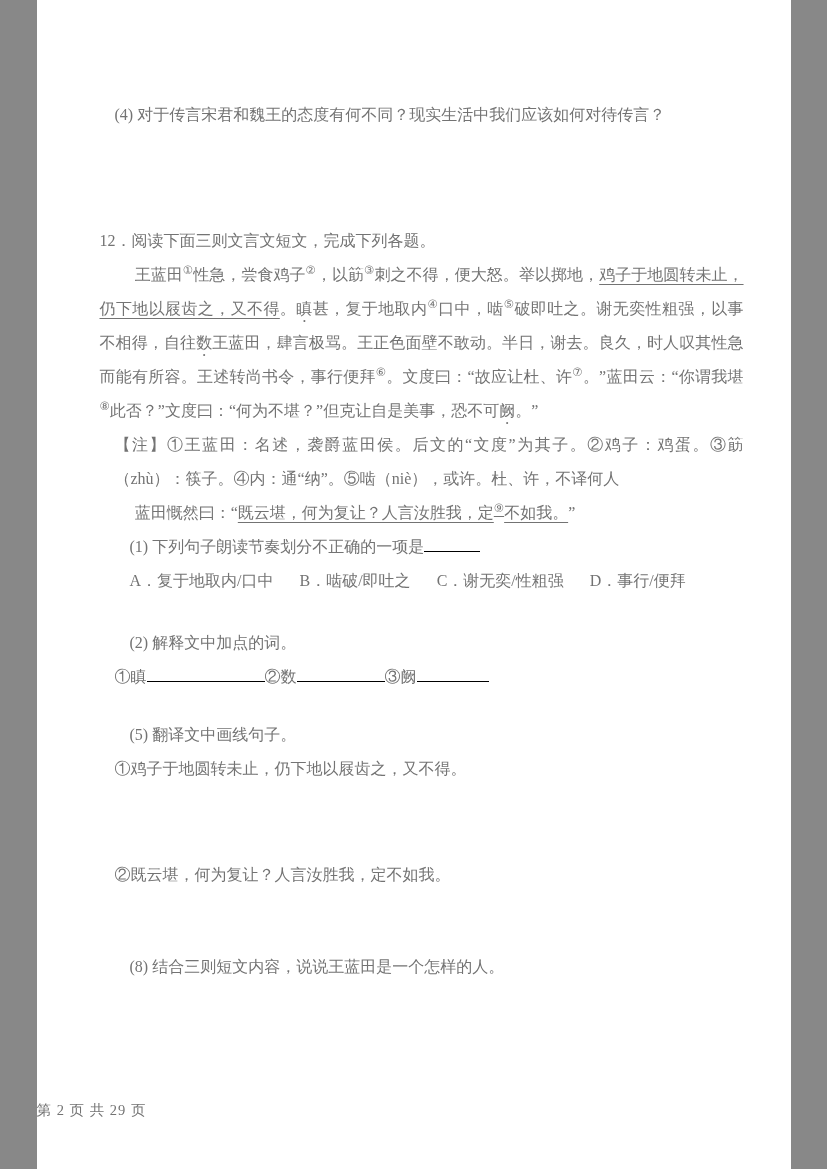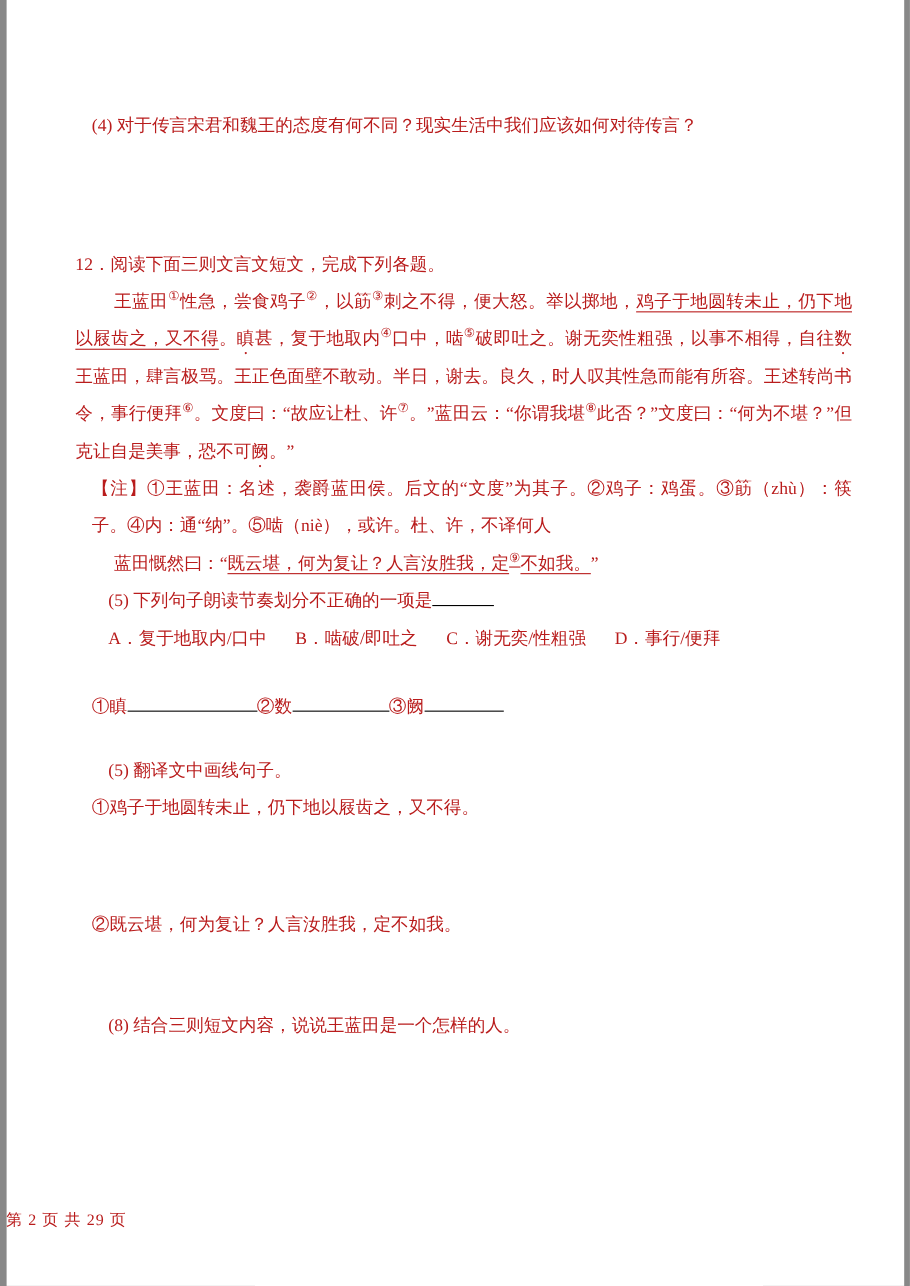--- a/index.html
+++ b/index.html
@@ -1,21 +1,21 @@
 <!DOCTYPE html>
 <html><head>
 <meta charset="utf-8">
 <style>
   html,body{margin:0;padding:0;background:#888;}
   .page{
     position:relative;
-    width:816px;height:1169px;
+    width:754px;height:1169px;
     margin:0 auto;
     background:#fff;
-    color:#b91c1c;
+    color:#737373;
     font-family:"Liberation Serif","DejaVu Serif",serif;
     font-size:16px;
     line-height:34px;
     overflow:hidden;
     box-sizing:border-box;
   }
   .doc{
     position:absolute;
     top:98px;left:63px;right:47px;
   }
@@ -51,23 +51,24 @@
 <body>
 
 <div class="page" data-name="document-page">
   <div class="doc" data-name="document-body">
       <p class="line ml15" data-name="question-4-previous"><span data-name="text-run">(4) 对于传言宋君和魏王的态度有何不同？现实生活中我们应该如何对待传言？</span></p>
       <div class="spacer" data-name="answer-space" style="height: 92px;"></div>
       <p class="line" data-name="question-12-stem"><span data-name="text-run">12．阅读下面三则文言文短文，完成下列各题。</span></p>
       <p class="line ind just" data-name="passage-paragraph-1"><span data-name="text-run">王蓝田</span><span class="sup" data-name="text-run">①</span><span data-name="text-run">性急，尝食鸡子</span><span class="sup" data-name="text-run">②</span><span data-name="text-run">，以筯</span><span class="sup" data-name="text-run">③</span><span data-name="text-run">刺之不得，便大怒。举以掷地，</span><span class="ul" data-name="text-run">鸡子于地圆转未止，仍下地以屐齿之，又不得</span><span data-name="text-run">。</span><span class="dot" data-name="text-run">瞋</span><span data-name="text-run">甚，复于地取内</span><span class="sup" data-name="text-run">④</span><span data-name="text-run">口中，啮</span><span class="sup" data-name="text-run">⑤</span><span data-name="text-run">破即吐之。谢无奕性粗强，以事不相得，自往</span><span class="dot" data-name="text-run">数</span><span data-name="text-run">王蓝田，肆言极骂。王正色面壁不敢动。半日，谢去。良久，时人叹其性急而能有所容。王述转尚书令，事行便拜</span><span class="sup" data-name="text-run">⑥</span><span data-name="text-run">。文度曰：“故应让杜、许</span><span class="sup" data-name="text-run">⑦</span><span data-name="text-run">。”蓝田云：“你谓我堪</span><span class="sup" data-name="text-run">⑧</span><span data-name="text-run">此否？”文度曰：“何为不堪？”但克让自是美事，恐不可</span><span class="dot" data-name="text-run">阙</span><span data-name="text-run">。”</span></p>
       <p class="line ml15 just" data-name="passage-notes"><span data-name="text-run">【注】①王蓝田：名述，袭爵蓝田侯。后文的“文度”为其子。②鸡子：鸡蛋。③筯（zhù）：筷子。④内：通“纳”。⑤啮（niè），或许。杜、许，不译何人</span></p>
       <p class="line ind" data-name="passage-paragraph-2"><span data-name="text-run">蓝田慨然曰：“</span><span class="ul" data-name="text-run">既云堪，何为复让？人言汝胜我，定</span><span class="ul sup" data-name="text-run">⑨</span><span class="ul" data-name="text-run">不如我。</span><span data-name="text-run">”</span></p>
-      <p class="line ml30" data-name="question-1"><span data-name="text-run">(5) 下列句子朗读节奏划分不正确的一项是</span><span class="blank" data-name="answer-blank" style="width: 56px;"></span></p>
+      <p class="line ml30" data-name="question-1"><span data-name="text-run">(1) 下列句子朗读节奏划分不正确的一项是</span><span class="blank" data-name="answer-blank" style="width: 56px;"></span></p>
       <p class="line ml30" data-name="question-1-options"><span data-name="option-a">A．复于地取内/口中</span><span data-name="option-b">B．啮破/即吐之</span><span data-name="option-c">C．谢无奕/性粗强</span><span data-name="option-d">D．事行/便拜</span></p>
       <div class="spacer" data-name="answer-space" style="height: 28px;"></div>
+      <p class="line ml30" data-name="question-2"><span data-name="text-run">(2) 解释文中加点的词。</span></p>
       <p class="line ml15" data-name="question-2-blanks"><span data-name="text-run">①瞋</span><span class="blank" data-name="answer-blank" style="width: 118px;"></span><span data-name="text-run">②数</span><span class="blank" data-name="answer-blank" style="width: 88px;"></span><span data-name="text-run">③阙</span><span class="blank" data-name="answer-blank" style="width: 72px;"></span></p>
       <div class="spacer" data-name="answer-space" style="height: 24px;"></div>
       <p class="line ml30" data-name="question-3"><span data-name="text-run">(5) 翻译文中画线句子。</span></p>
       <p class="line ml15" data-name="question-3-sentence-1"><span data-name="text-run">①鸡子于地圆转未止，仍下地以屐齿之，又不得。</span></p>
       <div class="spacer" data-name="answer-space" style="height: 72px;"></div>
       <p class="line ml15" data-name="question-3-sentence-2"><span data-name="text-run">②既云堪，何为复让？人言汝胜我，定不如我。</span></p>
       <div class="spacer" data-name="answer-space" style="height: 58px;"></div>
       <p class="line ml30" data-name="question-4"><span data-name="text-run">(8) 结合三则短文内容，说说王蓝田是一个怎样的人。</span></p>
     </div>
   <div class="footer" data-name="page-footer">第 2 页 共 29 页</div>

